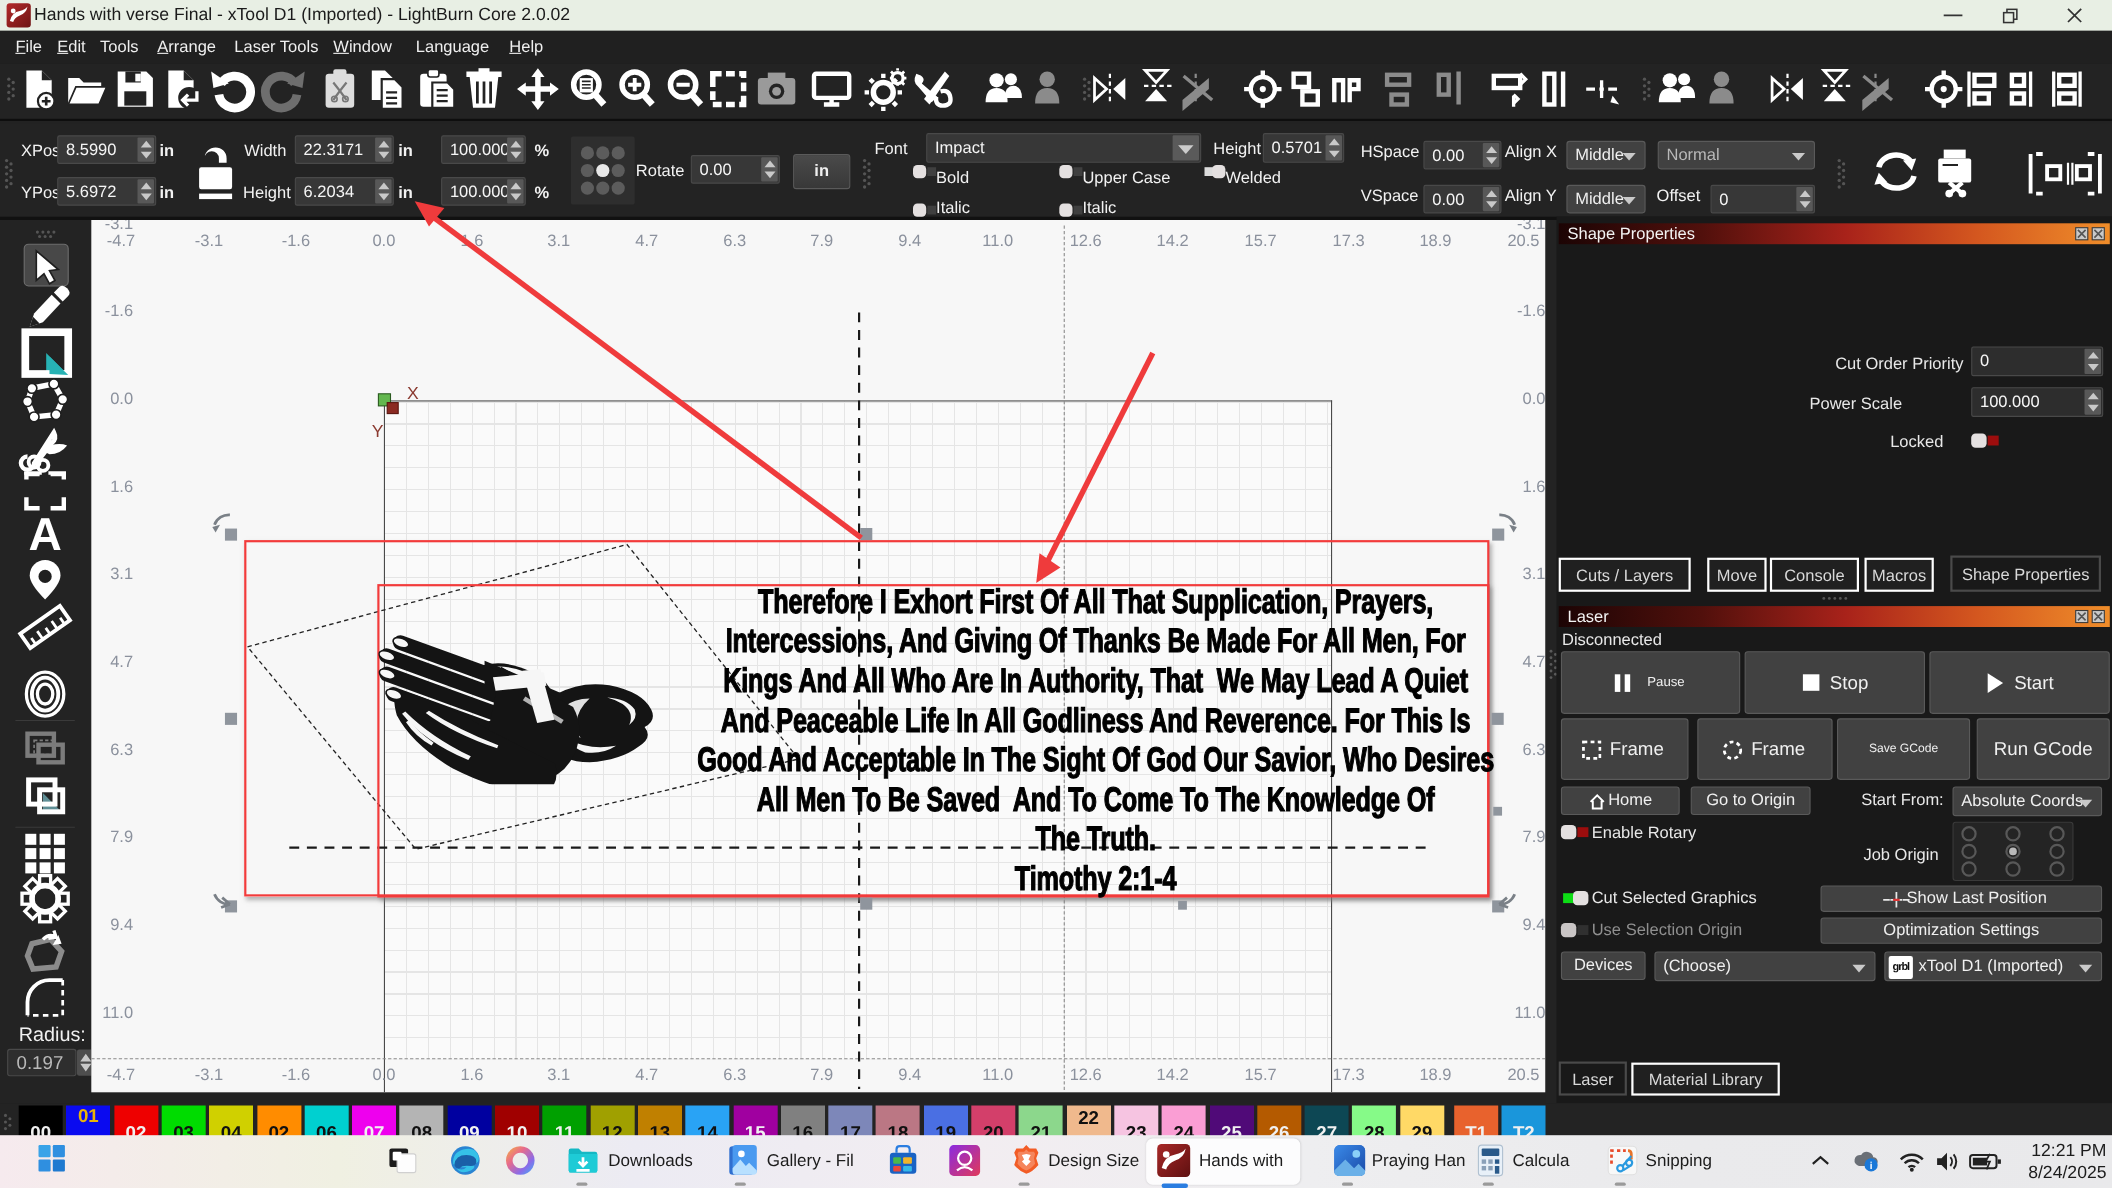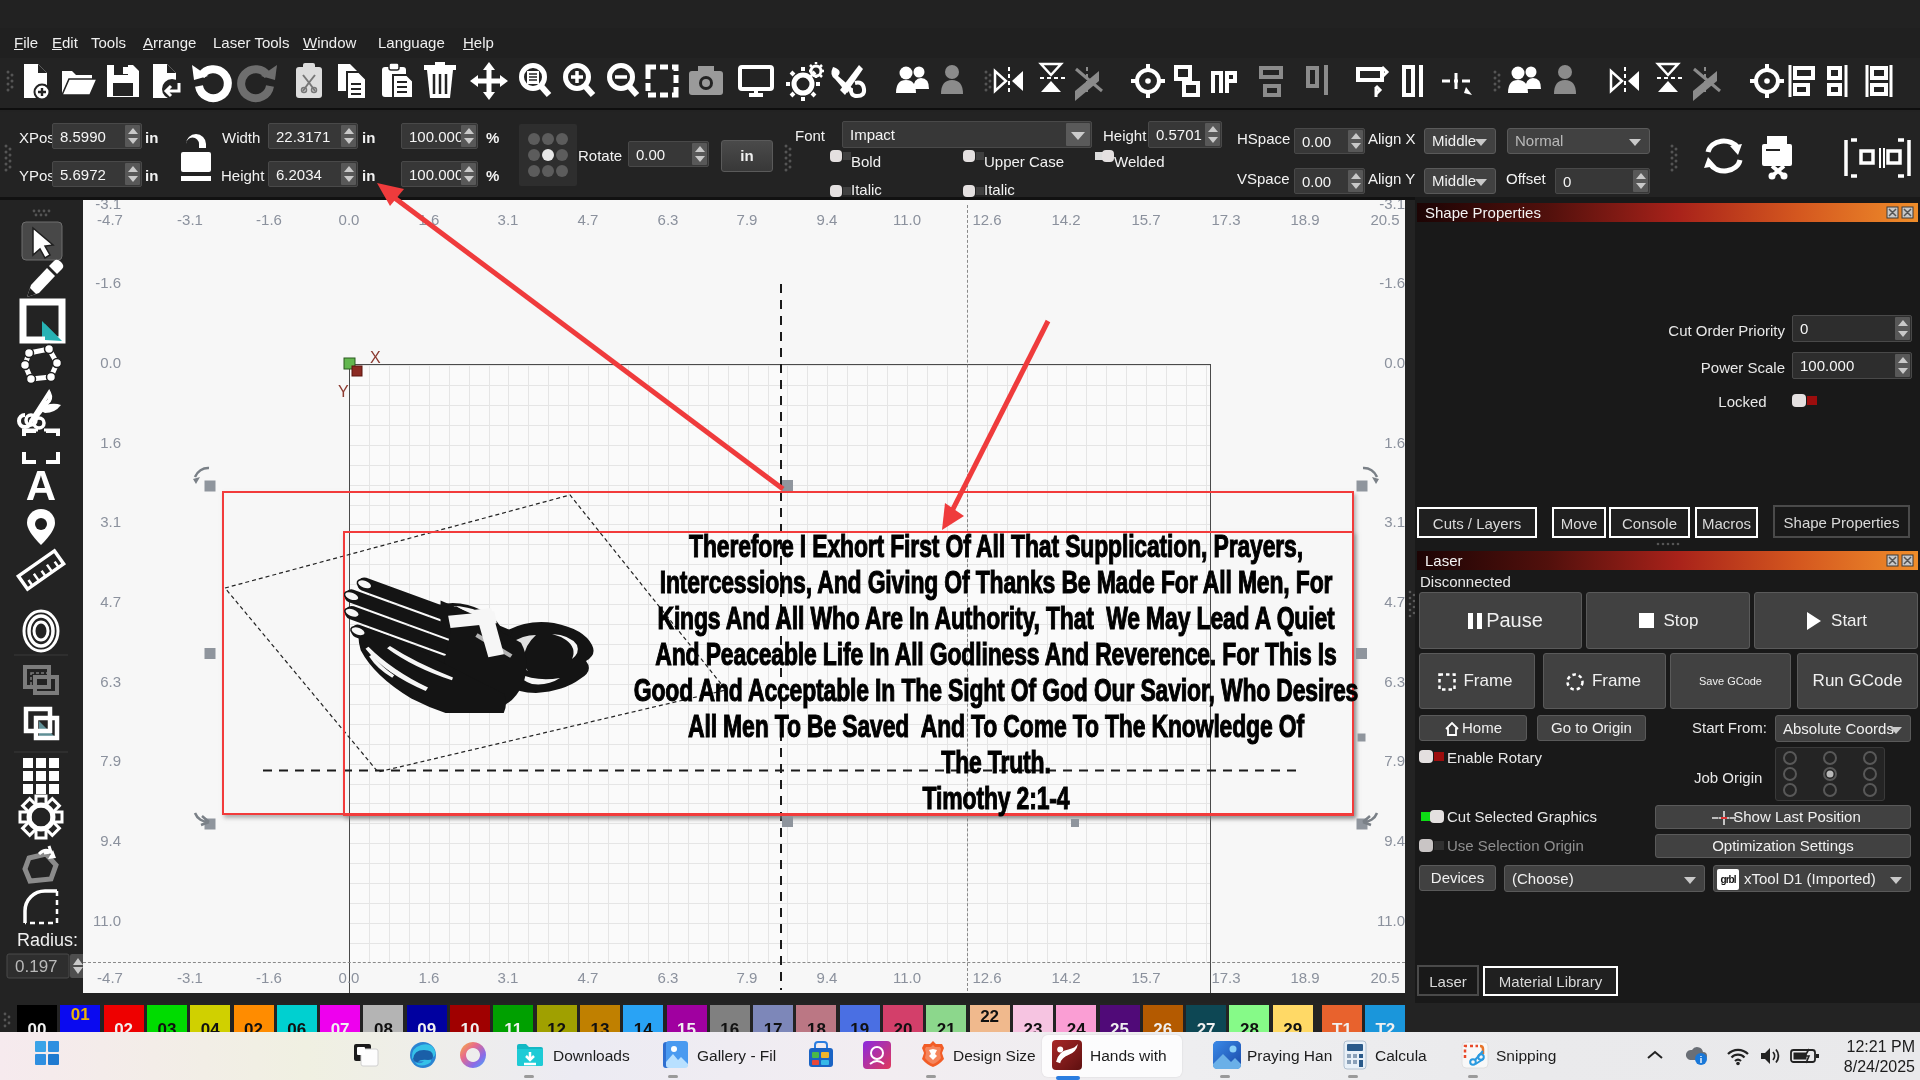--- a/index.html
+++ b/index.html
@@ -48,20 +48,35 @@
   
   #palette { left:0; top:1003px; width:1920px; height:77px; background:#232323; }
   .sw { position:absolute; top:2px; width:40px; height:34px; color:#111; font-size:17px; font-weight:bold; text-align:center; }
   
   #taskbar { left:0; top:1032px; width:1920px; height:48px; background:linear-gradient(90deg,#f6eaee 0%,#f0f0e2 16%,#ecebf3 30%,#f2edf1 46%,#eeeef0 62%,#eaeaec 80%,#e9e9eb 100%); }
   .tbtext { position:absolute; font-size:15.5px; color:#1c1c1c; top:15px; }
 </style>
 </head>
 <body>
 <div id="root">
+  <div id="titlebar" class="abs">
+    <div class="abs" style="left:6px;top:3px;width:22px;height:22px;border-radius:3px;background:linear-gradient(135deg,#b32b2b,#6e1414);overflow:hidden">
+      <svg width="22" height="22" viewBox="0 0 22 22">
+          <path d="M3 16 Q5 8 12 7 Q17 6 19 3 Q18 9 12 11 Q7 13 6 17 Z" fill="#fff"></path>
+          <circle cx="6" cy="7" r="2.2" fill="#fff"></circle>
+        </svg>
+    </div>
+    <div class="abs ttxt">Hands with verse Final - xTool D1 (Imported) - LightBurn Core 2.0.02</div>
+    <svg class="abs" style="left:1760px;top:0" width="160" height="28" viewBox="0 0 160 28">
+      <line x1="7" y1="14" x2="24" y2="14" stroke="#333" stroke-width="1.6"></line>
+      <rect x="64.5" y="8.5" width="9" height="9" fill="none" stroke="#333" stroke-width="1.4"></rect>
+      <rect x="61.5" y="11.5" width="9" height="9" fill="#e8efe4" stroke="#333" stroke-width="1.4"></rect>
+      <path d="M120 8 L132 20 M132 8 L120 20" stroke="#333" stroke-width="1.6"></path>
+    </svg>
+  </div>
   <div id="menubar" class="abs">
     <span style="left:14px"><u>F</u>ile</span>
     <span style="left:52px"><u>E</u>dit</span>
     <span style="left:91px">Tools</span>
     <span style="left:143px"><u>A</u>rrange</span>
     <span style="left:213px">Laser Tools</span>
     <span style="left:303px"><u>W</u>indow</span>
     <span style="left:378px">Language</span>
     <span style="left:463px"><u>H</u>elp</span>
   </div>
@@ -786,21 +801,21 @@
             <rect x="16" y="1" width="11" height="11"></rect>
           </g>
           <path d="M3 3 l7 7 m0 -7 l-7 7 M18 3 l7 7 m0 -7 l-7 7" stroke="#555" stroke-width="1.5"></path>
         </svg>
     </div>
     <div class="abs" style="left:230px;top:125px;width:140px;text-align:right;font-size:15px;white-space:nowrap">Cut Order Priority</div>
     <div class="inbox" style="left:377px;top:118px;width:120px;height:27px;background:#2d2d2d">
         <span class="v">0</span>
         <span class="spin"></span>
       </div>
-    <div class="abs" style="left:230px;top:162px;width:140px;text-align:right;font-size:15px;white-space:nowrap">Power Scale</div>
+    <div class="abs" style="left:230px;top:162px;width:140px;font-size:15px;white-space:nowrap">Power Scale</div>
     <div class="inbox" style="left:377px;top:155px;width:120px;height:27px;background:#2d2d2d">
         <span class="v">100.000</span>
         <span class="spin"></span>
       </div>
     <div class="abs" style="left:285px;top:196px;width:85px;text-align:center;font-size:15px">Locked</div>
     <div class="toggle" style="left:377px;top:197px">
         <span class="mark" style="background:#9c0d0d"></span>
         <span class="knob"></span>
       </div>
     <div class="tab" style="left:2px;top:310px;width:120px;height:31px;line-height:29px">Cuts / Layers</div>
@@ -821,21 +836,21 @@
     <div class="phead" style="top:354px;padding:1px 0 0 8px">Laser
       <svg class="abs" style="right:4px;top:3px" width="28" height="13">
           <g stroke="#3a3a3a" fill="#c9c9c9">
             <rect x="1" y="1" width="11" height="11"></rect>
             <rect x="16" y="1" width="11" height="11"></rect>
           </g>
           <path d="M3 3 l7 7 m0 -7 l-7 7 M18 3 l7 7 m0 -7 l-7 7" stroke="#555" stroke-width="1.5"></path>
         </svg>
     </div>
     <div class="abs" style="left:5px;top:376px;font-size:15px">Disconnected</div>
-    <div class="pbtn" style="left:4px;top:395px;width:163px;height:57px;font-size:20px;line-height:55px"><span class="abs" style="left:48px;top:20px;width:5px;height:16px;background:#fff"></span><span class="abs" style="left:57px;top:20px;width:5px;height:16px;background:#fff"></span><span style="margin-left:28px">Pause</span></div>
+    <div class="pbtn" style="left:4px;top:395px;width:163px;height:57px;font-size:12px;line-height:55px"><span class="abs" style="left:48px;top:20px;width:5px;height:16px;background:#fff"></span><span class="abs" style="left:57px;top:20px;width:5px;height:16px;background:#fff"></span><span style="margin-left:28px">Pause</span></div>
     <div class="pbtn" style="left:171px;top:395px;width:164px;height:57px;font-size:17px;line-height:55px"><span class="abs" style="left:52px;top:20px;width:15px;height:15px;background:#fff"></span><span style="margin-left:26px">Stop</span></div>
     <div class="pbtn" style="left:339px;top:395px;width:164px;height:57px;font-size:17px;line-height:55px"><span class="abs" style="left:52px;top:19px;width:0;height:0;border-left:14px solid #fff;border-top:9px solid transparent;border-bottom:9px solid transparent"></span><span style="margin-left:26px">Start</span></div>
     <div class="pbtn" style="left:4px;top:456px;width:116px;height:56px;font-size:17px;line-height:54px"><svg class="abs" style="left:18px;top:19px" width="18" height="18">
           <rect x="1.5" y="1.5" width="15" height="15" fill="none" stroke="#fff" stroke-width="2.5" stroke-dasharray="3.5 3"></rect>
         </svg><span style="margin-left:22px">Frame</span></div>
     <div class="pbtn" style="left:128px;top:456px;width:123px;height:56px;font-size:17px;line-height:54px"><svg class="abs" style="left:22px;top:19px" width="18" height="18">
           <circle cx="9" cy="9" r="7.5" fill="none" stroke="#fff" stroke-width="2.5" stroke-dasharray="3.5 3"></circle>
         </svg><span style="margin-left:24px">Frame</span></div>
     <div class="pbtn" style="left:255px;top:456px;width:121px;height:56px;font-size:11px;line-height:54px">Save GCode</div>
     <div class="pbtn" style="left:382px;top:456px;width:121px;height:56px;font-size:17px;line-height:54px">Run GCode</div>

